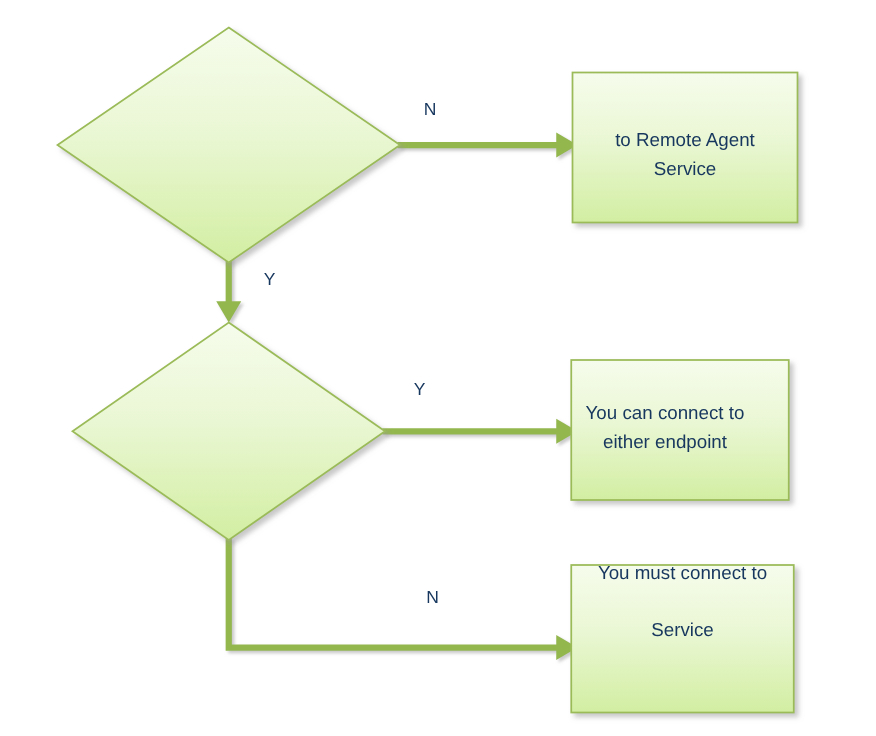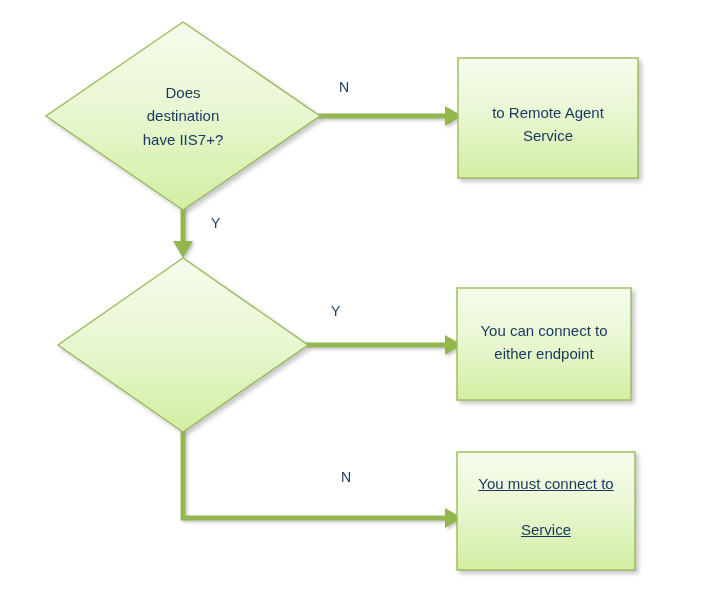--- a/index.html
+++ b/index.html
@@ -96,45 +96,38 @@
 
     <g filter="url(#softShadow)">
       <rect x="457" y="288" width="174" height="112" fill="url(#shapeGrad)" stroke="#9bbb59" stroke-width="1.4"></rect>
     </g>
 
     <g filter="url(#softShadow)">
       <rect x="457" y="452" width="178" height="118" fill="url(#shapeGrad)" stroke="#9bbb59" stroke-width="1.4"></rect>
     </g>
   </svg>
 
-  <div class="node-text" style="left:96px; top:62px; width:174px; height:108px;">
-    <span>
-      <span>Does</span><br>
-      <span>destination</span><br>
-      <span>have IIS7+?</span>
-    </span>
-  </div>
 
   <div class="node-text" style="left:462px; top:60px; width:172px; height:105px;">
     <span>
       <br>
       <span>to Remote Agent</span><br>
       <span>Service</span>
     </span>
   </div>
 
 
-  <div class="node-text" style="left:460px; top:292px; width:168px; height:100px;justify-content:center;">
+  <div class="node-text" style="left:448px; top:292px; width:168px; height:100px;justify-content:center;">
     <span>
       <span>You can connect to</span><br>
       <span>either endpoint</span>
     </span>
   </div>
 
-  <div class="node-text" style="left:460px; top:454px; width:172px; height:105px;text-decoration:underline;">
+  <div class="node-text" style="left:460px; top:429px; width:172px; height:105px;">
     <span>
       <span>You must connect to</span><br>
       <br>
       <span>Service</span>
     </span>
   </div>
 
   <div class="edge-label" style="left:339px; top:80px;">N</div>
 
   <div class="edge-label" style="left:211px; top:216px;">Y</div>

